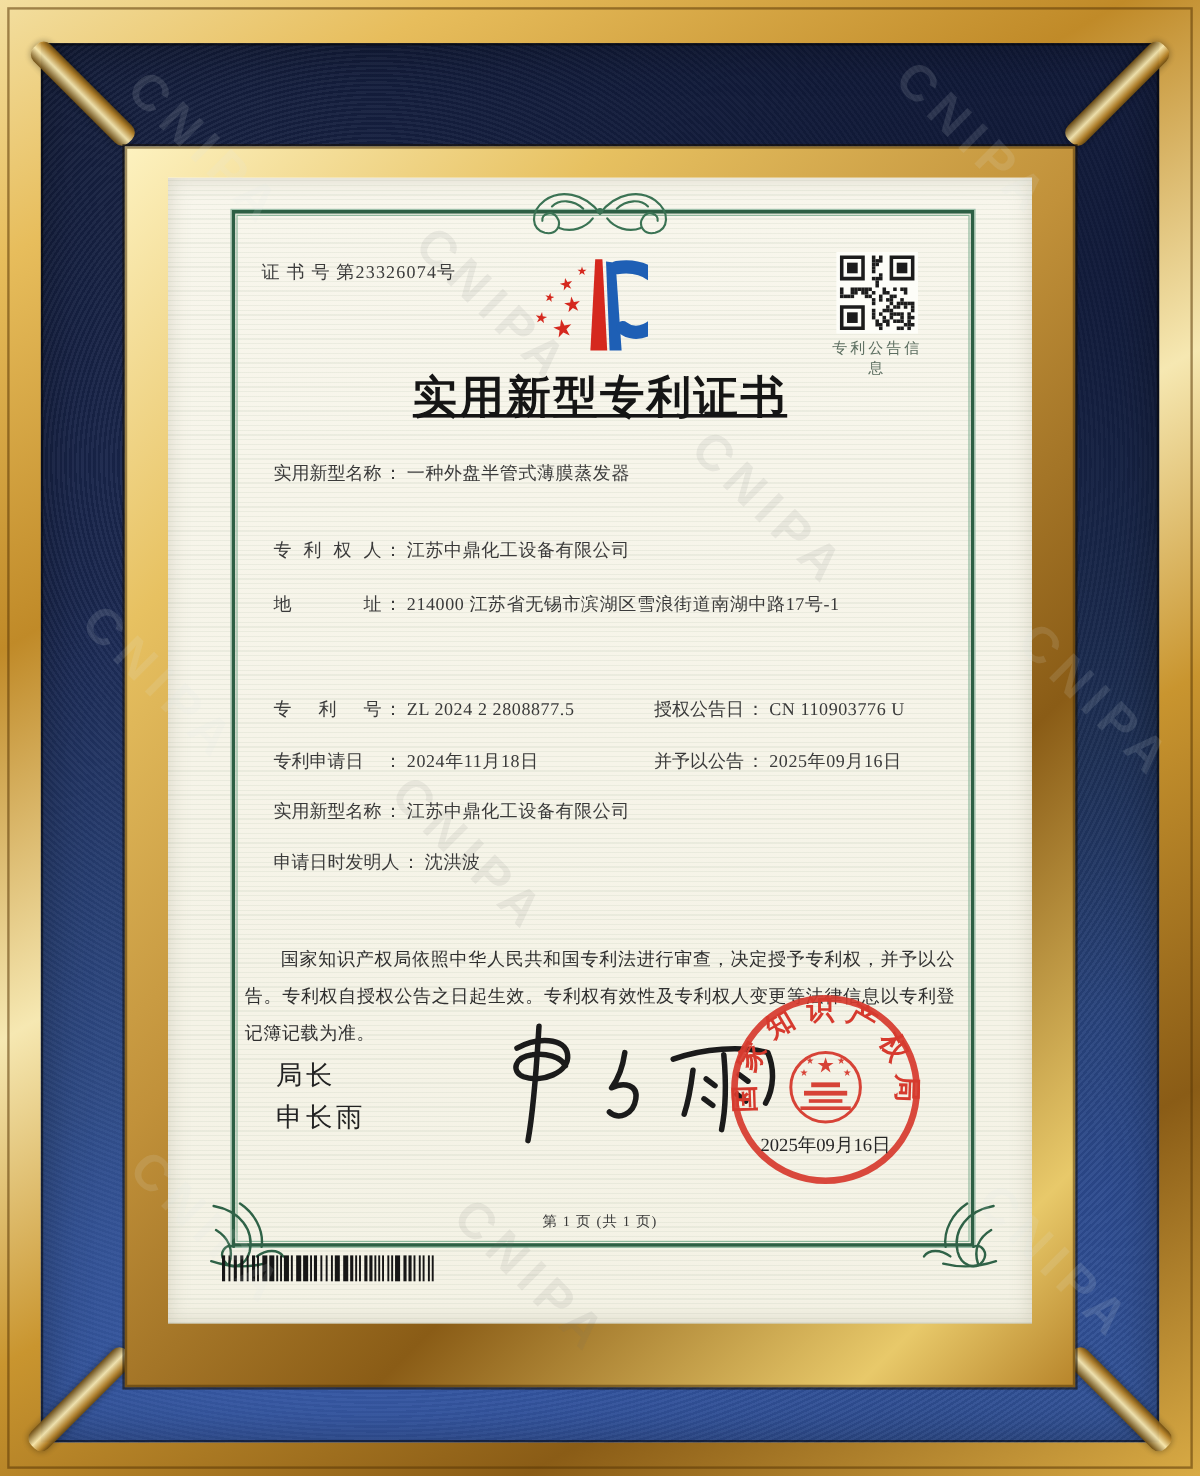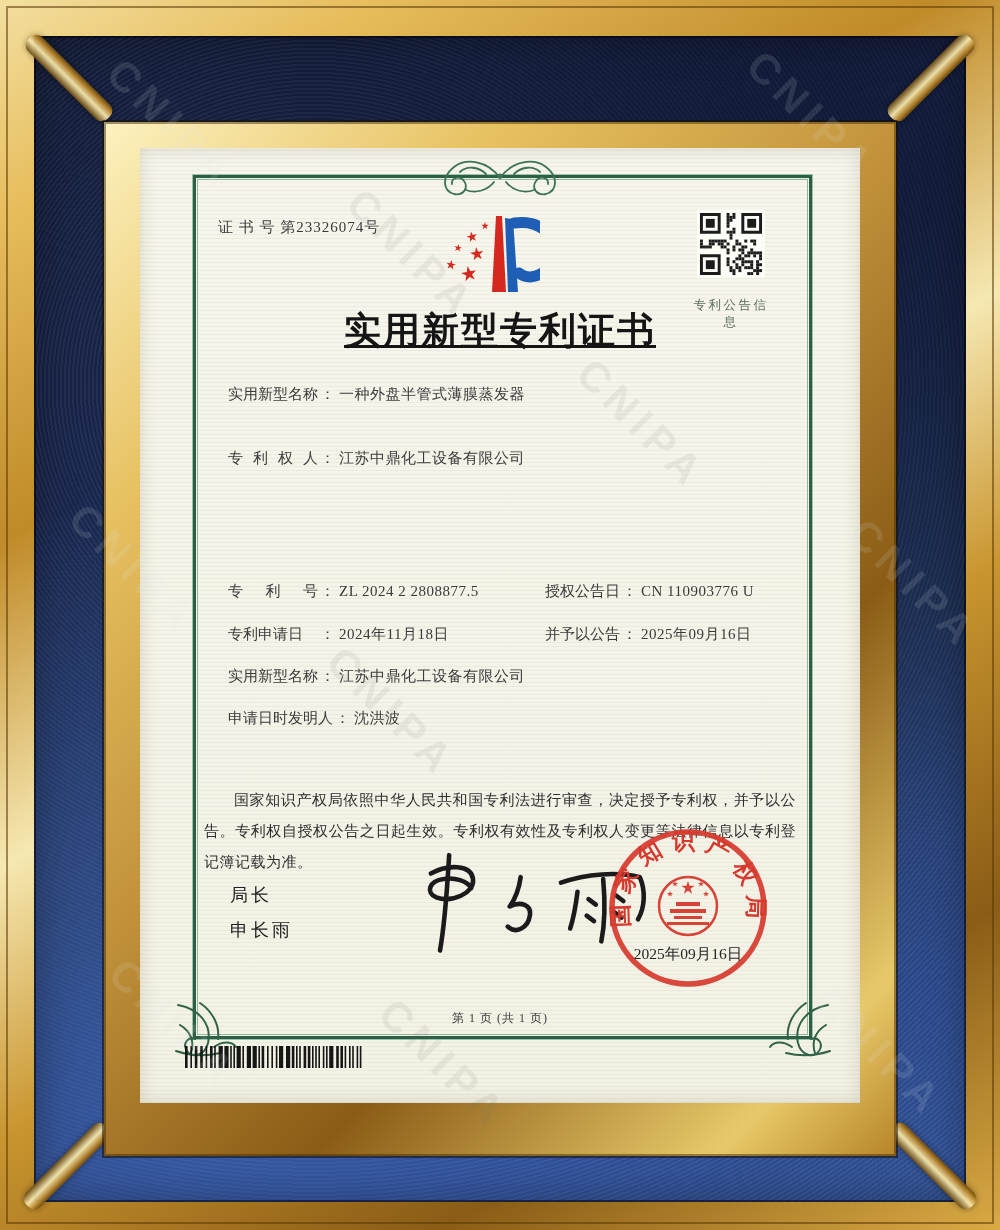--- a/index.html
+++ b/index.html
@@ -49,35 +49,35 @@
     border:3px solid #2d5f44;outline:1px solid #9dc0aa;}
   .green-border::after{content:"";position:absolute;inset:1px;border:1px solid #8fb89d;}
   .flourish-top{position:absolute;top:4px;left:50%;transform:translateX(-50%);}
   .flourish-bl{position:absolute;left:30px;bottom:38px;}
   .flourish-br{position:absolute;right:24px;bottom:38px;}
   
   .cert-no{position:absolute;left:78px;top:70px;font-size:15px;letter-spacing:1px;color:#3b3b3b;}
   .logo{position:absolute;left:296px;top:64px;}
   .qr-wrap{position:absolute;left:548px;top:62px;width:86px;text-align:center;}
   .qr-wrap svg{background:#fdfdf8;display:block;margin:0 auto;}
-  .qr-caption{margin-top:19px;font-size:12.5px;letter-spacing:2.5px;color:#5c6e60;}
+  .qr-caption{margin-top:4px;font-size:12.5px;letter-spacing:2.5px;color:#5c6e60;}
   .title{position:absolute;left:0;top:158px;width:100%;text-align:center;
     font-size:37px;font-weight:bold;letter-spacing:2px;color:#151515;text-decoration:underline;}
   .row{position:absolute;left:88px;right:40px;font-size:15px;color:#3a3a3a;white-space:nowrap;}
   .lbl{display:inline-block;width:90px;text-align:justify;text-align-last:justify;vertical-align:top;}
   .lbl.wide{width:auto;min-width:90px;text-align-last:auto;}
   .colon{display:inline-block;margin:0 4px 0 2px;}
   .val{letter-spacing:.5px;}
   .col-r{position:absolute;left:317px;top:0;white-space:nowrap;}
   .r1{top:237px;} .r2{top:301px;} .r3{top:346px;} .r4{top:391px;}
   .r5{top:434px;} .r6{top:477px;} .r7{top:519px;} .r8{top:561px;font-family:Liberation Serif, serif;}
   .legal{position:absolute;left:64px;top:622px;width:592px;font-size:15px;line-height:31px;
     text-align:justify;text-indent:2em;letter-spacing:.5px;color:#2f2f2f;}
   .director{position:absolute;left:90px;top:730px;font-family:"Liberation Sans","DejaVu Sans",sans-serif;
-    font-size:18px;letter-spacing:3px;color:#222;line-height:35px;}
+    font-size:22px;letter-spacing:3px;color:#222;line-height:35px;}
   .signature{position:absolute;left:238px;top:698px;}
   .seal{position:absolute;left:466px;top:678px;}
   .page-footer{position:absolute;left:0;top:862px;width:100%;text-align:center;font-size:12px;color:#3a3a3a;letter-spacing:1px;}
   .barcode{position:absolute;left:45px;top:898px;}
   
   .wm{position:absolute;font-family:"Liberation Sans","DejaVu Sans",sans-serif;
     font-weight:bold;font-size:42px;letter-spacing:7px;transform:rotate(45deg);
     pointer-events:none;user-select:none;}
   .wm-light{color:rgba(225,228,235,.13);}
   .wm-dark{color:rgba(110,112,105,.10);}
@@ -261,20 +261,23 @@
     </div>
 
     <div class="title">实用新型专利证书</div>
 
     <div class="row r2">
       <span class="lbl">专利权人</span><span class="colon">：</span><span class="val">江苏中鼎化工设备有限公司</span>
     </div>
     <div class="row r1">
       <span class="lbl">实用新型名称</span><span class="colon">：</span><span class="val">一种外盘半管式薄膜蒸发器</span>
     </div>
+    <div class="row r3">
+      <span class="lbl">地址</span><span class="colon">：</span><span class="val">214000 江苏省无锡市滨湖区雪浪街道南湖中路17号-1</span>
+    </div>
     <div class="row r5">
       <span class="lbl">专利号</span><span class="colon">：</span><span class="val">ZL 2024 2 2808877.5</span>
       <span class="col-r"><span>授权公告日</span><span class="colon">：</span><span class="val">CN 110903776 U</span></span>
     </div>
     <div class="row r6">
       <span class="lbl wide">专利申请日</span><span class="colon">：</span><span class="val">2024年11月18日</span>
       <span class="col-r"><span>并予以公告</span><span class="colon">：</span><span class="val">2025年09月16日</span></span>
     </div>
     <div class="row r7">
       <span class="lbl wide">实用新型名称</span><span class="colon">：</span><span class="val">江苏中鼎化工设备有限公司</span>

